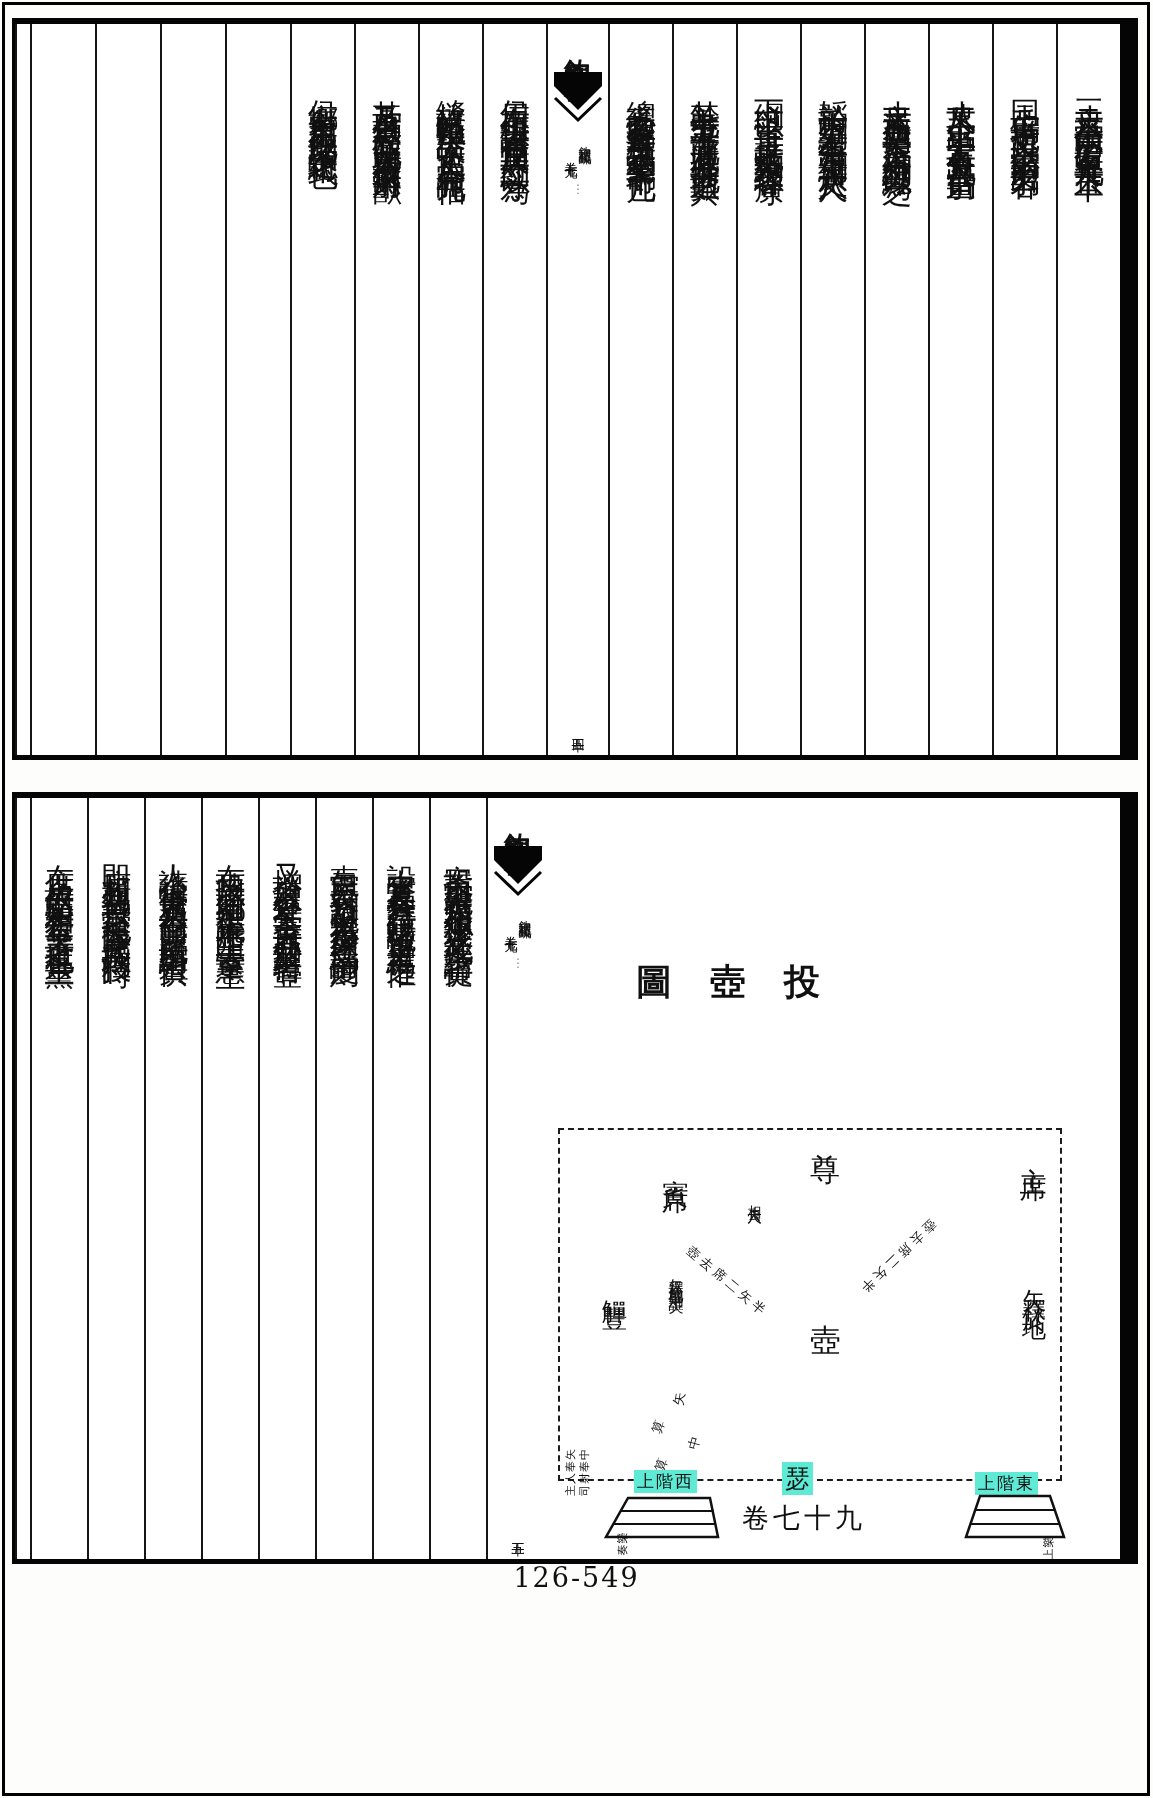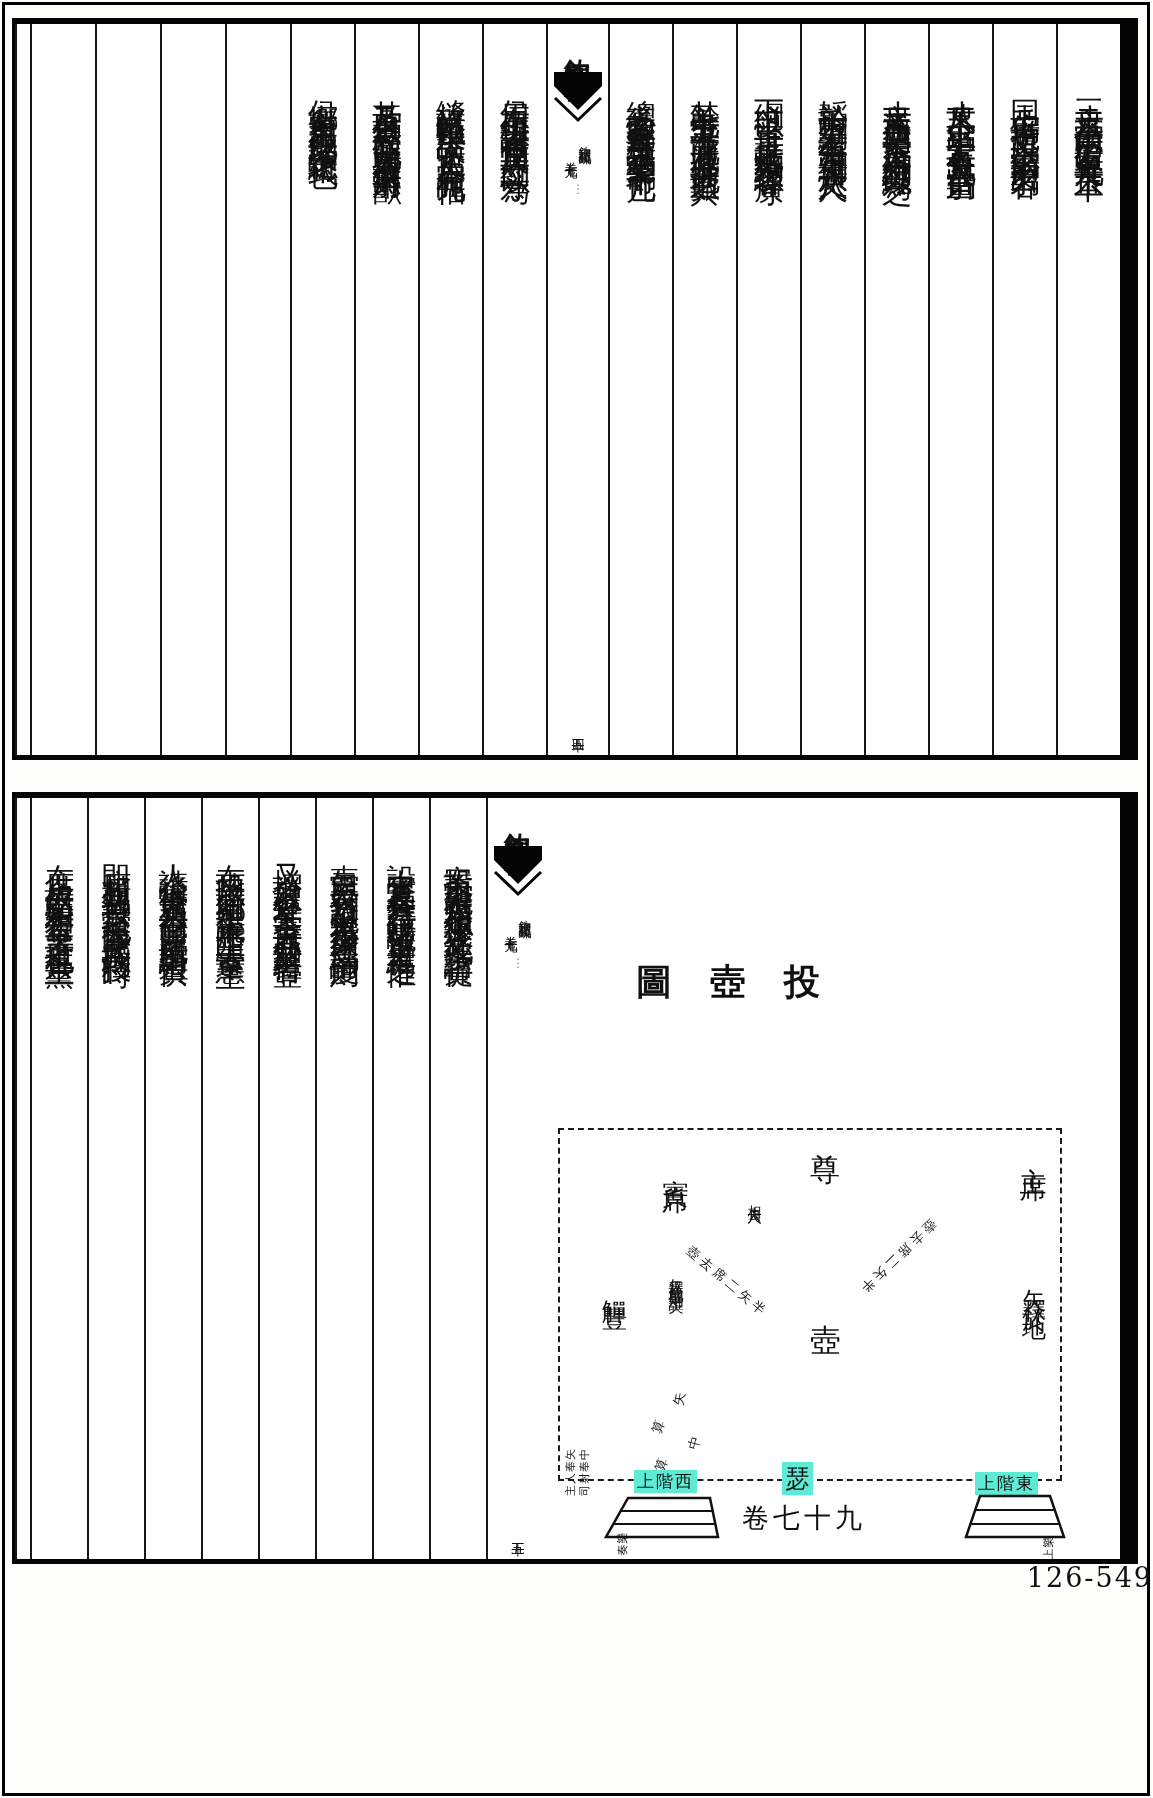--- a/index.html
+++ b/index.html
@@ -76,21 +76,21 @@
   .east-label{left:427px;top:674px;font-size:17px;letter-spacing:2px;}
   .drums{left:194px;top:702px;font-size:27px;letter-spacing:4px;}
   .stair{position:absolute;}
   .stair-left{left:56px;top:698px;}
   .stair-right{left:416px;top:696px;}
   .stair-note{position:absolute;font-size:11px;letter-spacing:1px;}
   .note-left{left:62px;top:738px;transform:rotate(-90deg);}
   .note-right{left:488px;top:742px;transform:rotate(-90deg);}
   
   .footer-code{
-    position:absolute;top:1562px;left:0;width:100%;text-align:right;
+    position:absolute;top:1562px;left:0;width:100%;text-align:center;
     font-size:27px;letter-spacing:2px;font-family:"DejaVu Serif",serif;
   }
 </style>
 </head>
 <body>
 
 <div class="outer-frame"></div>
 
 <div class="block block-top">
   <div class="cols">

